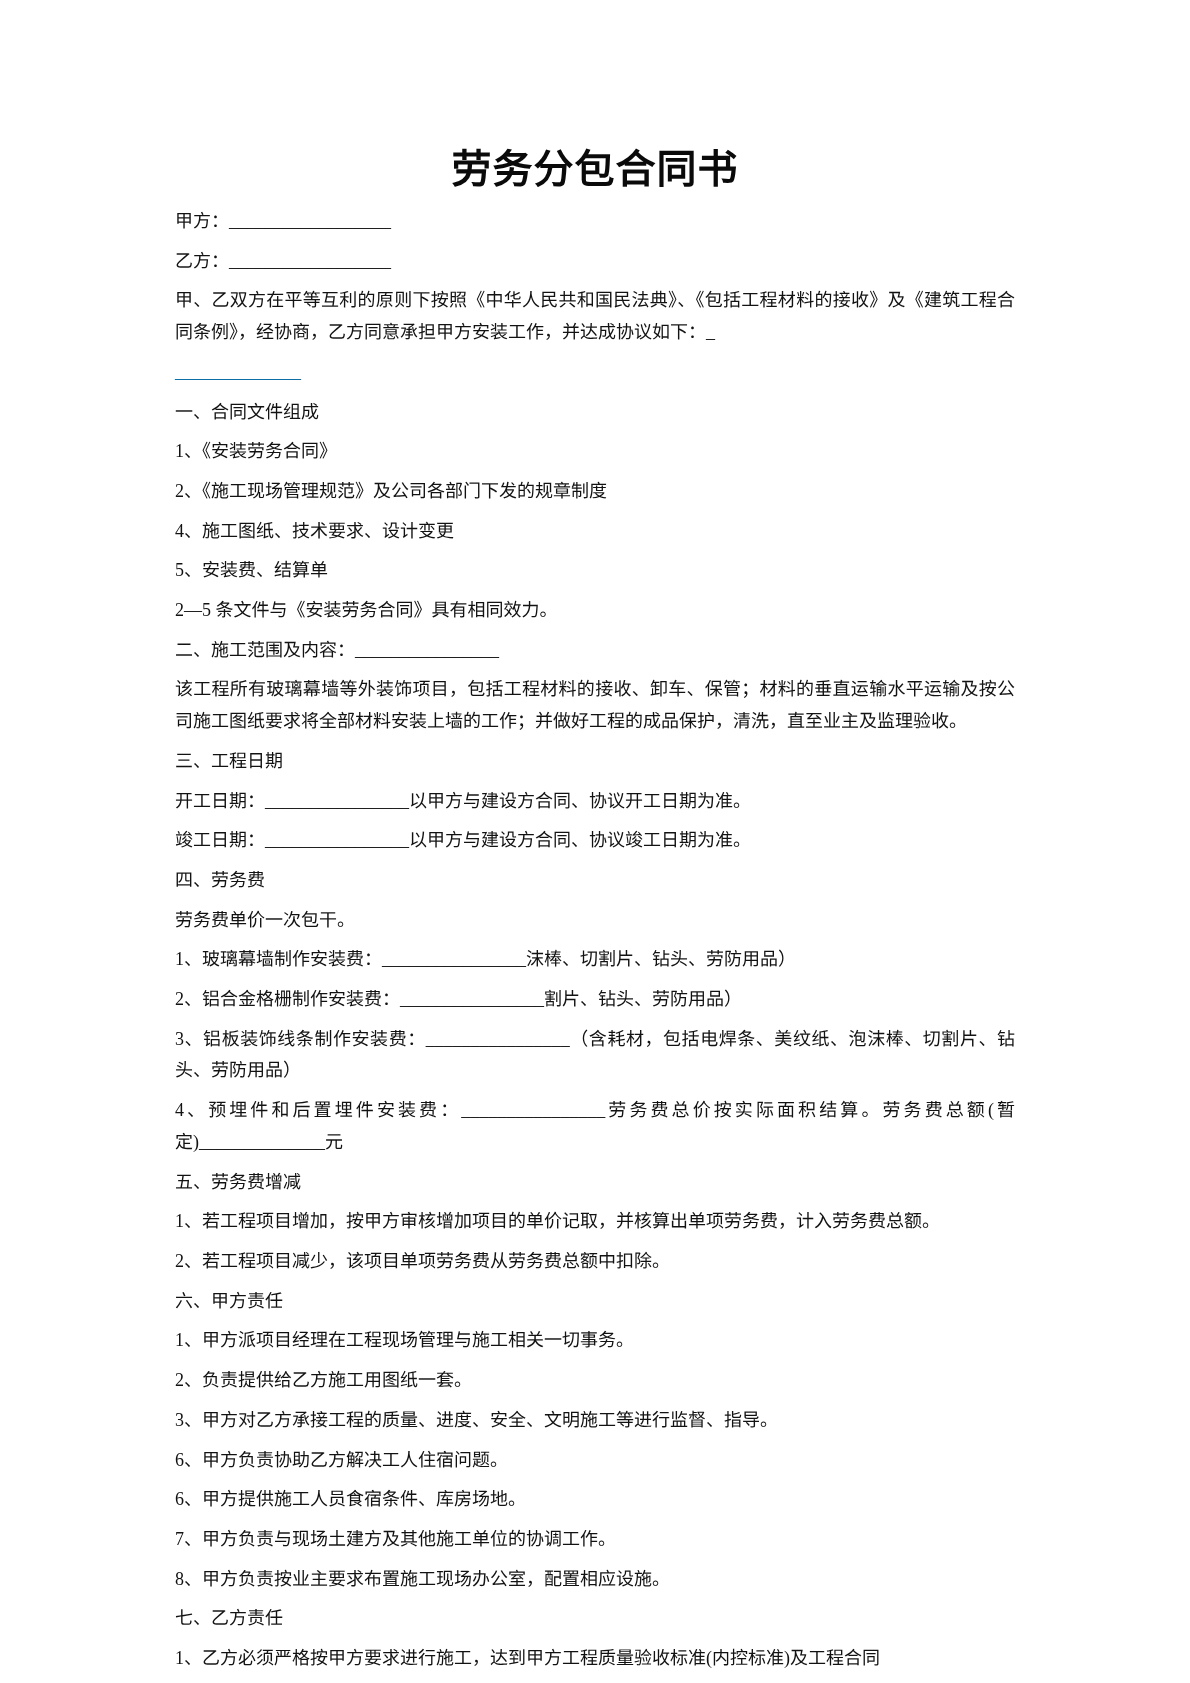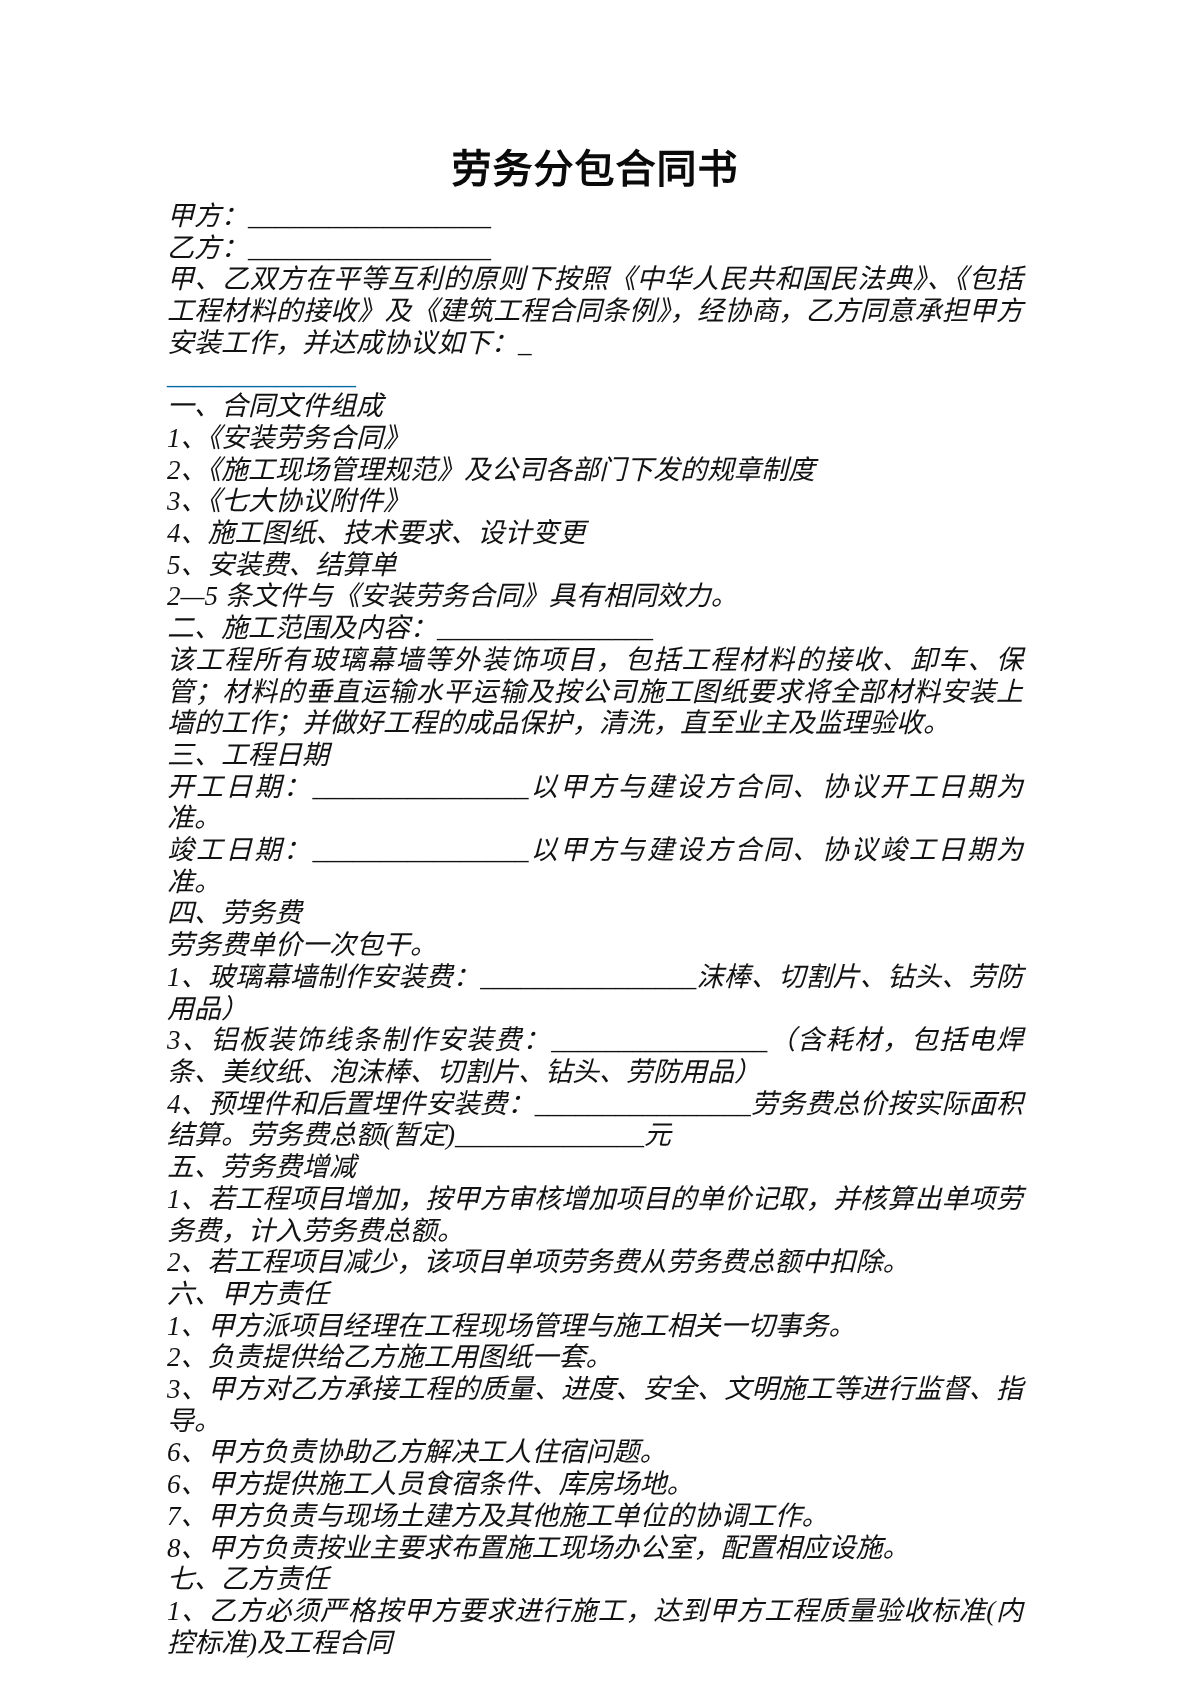--- a/index.html
+++ b/index.html
@@ -22,57 +22,56 @@
   .doc-title {
     margin: 0 0 3px 0;
     font-size: 40px;
     line-height: 56px;
     font-weight: 700;
     text-align: center;
     letter-spacing: 1px;
     color: #0a0a0a;
   }
   .para {
-    margin: 0;
-    font-size: 27px;
+    margin: 8px;
+    font-size: 18px;
     line-height: 31.7px;
     text-align: justify;
     word-wrap: break-word;
     color: #121212;
-    font-style: italic;
   }
   .blank-line {
     color: #0369a1;
   }
 </style>
 </head>
 <body>
 
 <div class="page">
   <h1 class="doc-title">劳务分包合同书</h1>
 
   <p class="para">甲方：__________________</p>
   <p class="para">乙方：__________________</p>
   <p class="para">甲、乙双方在平等互利的原则下按照《中华人民共和国民法典》、《包括工程材料的接收》及《建筑工程合同条例》，经协商，乙方同意承担甲方安装工作，并达成协议如下：_</p>
   <p class="para blank-line">______________</p>
   <p class="para">一、合同文件组成</p>
   <p class="para">1、《安装劳务合同》</p>
   <p class="para">2、《施工现场管理规范》及公司各部门下发的规章制度</p>
-  <p class="para">3、《七大协议附件》</p>
   <p class="para">4、施工图纸、技术要求、设计变更</p>
   <p class="para">5、安装费、结算单</p>
   <p class="para">2—5 条文件与《安装劳务合同》具有相同效力。</p>
   <p class="para">二、施工范围及内容：________________</p>
   <p class="para">该工程所有玻璃幕墙等外装饰项目，包括工程材料的接收、卸车、保管；材料的垂直运输水平运输及按公司施工图纸要求将全部材料安装上墙的工作；并做好工程的成品保护，清洗，直至业主及监理验收。</p>
   <p class="para">三、工程日期</p>
   <p class="para">开工日期：________________以甲方与建设方合同、协议开工日期为准。</p>
   <p class="para">竣工日期：________________以甲方与建设方合同、协议竣工日期为准。</p>
   <p class="para">四、劳务费</p>
   <p class="para">劳务费单价一次包干。</p>
   <p class="para">1、玻璃幕墙制作安装费：________________沫棒、切割片、钻头、劳防用品）</p>
+  <p class="para">2、铝合金格栅制作安装费：________________割片、钻头、劳防用品）</p>
   <p class="para">3、铝板装饰线条制作安装费：________________（含耗材，包括电焊条、美纹纸、泡沫棒、切割片、钻头、劳防用品）</p>
   <p class="para">4、预埋件和后置埋件安装费：________________劳务费总价按实际面积结算。劳务费总额(暂定)______________元</p>
   <p class="para">五、劳务费增减</p>
   <p class="para">1、若工程项目增加，按甲方审核增加项目的单价记取，并核算出单项劳务费，计入劳务费总额。</p>
   <p class="para">2、若工程项目减少，该项目单项劳务费从劳务费总额中扣除。</p>
   <p class="para">六、甲方责任</p>
   <p class="para">1、甲方派项目经理在工程现场管理与施工相关一切事务。</p>
   <p class="para">2、负责提供给乙方施工用图纸一套。</p>
   <p class="para">3、甲方对乙方承接工程的质量、进度、安全、文明施工等进行监督、指导。</p>
   <p class="para">6、甲方负责协助乙方解决工人住宿问题。</p>

